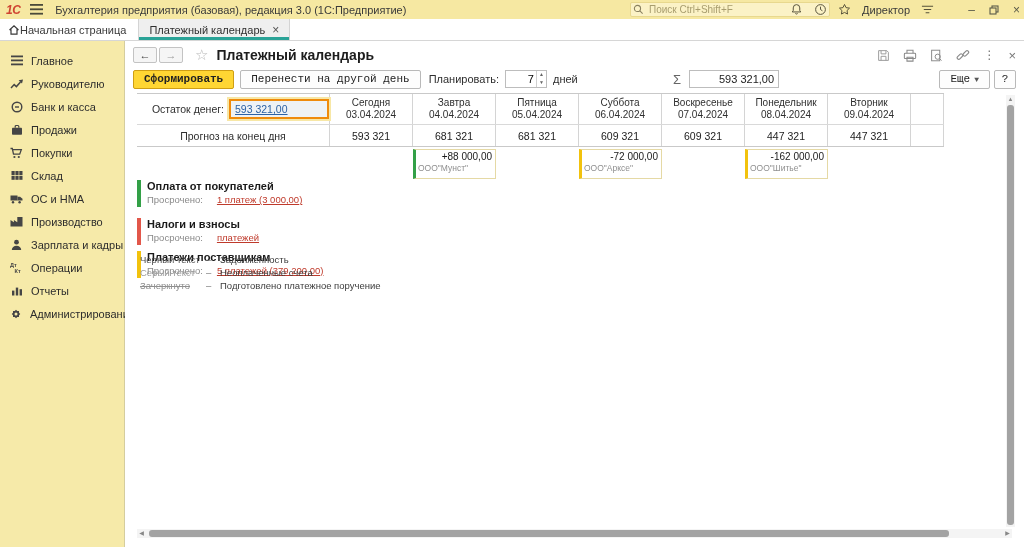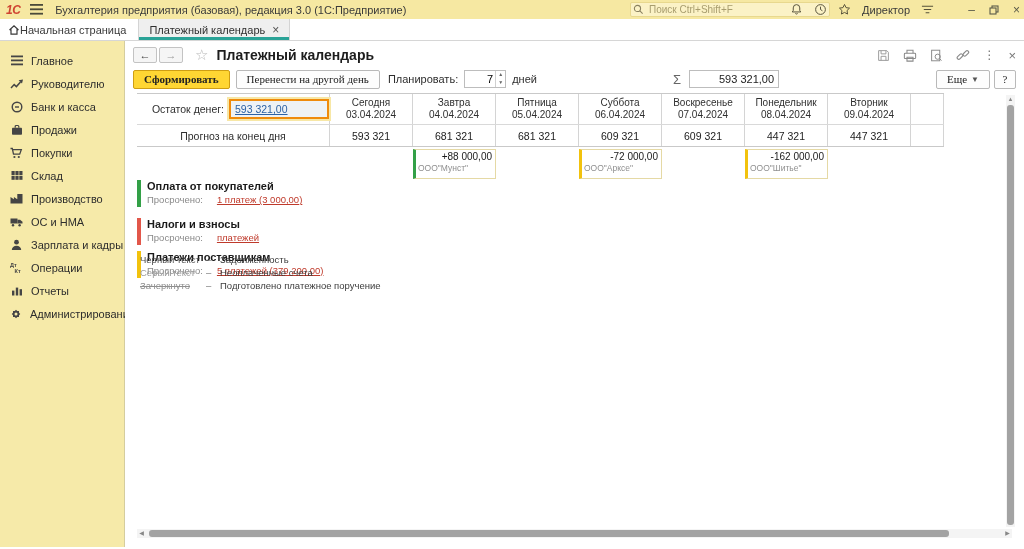--- a/index.html
+++ b/index.html
@@ -48,21 +48,21 @@
   .nav-btn + .nav-btn { margin-left:2px; color:#999; }
   .fav-star { color:#b9b9b9; font-size:15px; margin:0 8px 0 12px; }
   .page-title { font-size:14px; font-weight:bold; color:#1d1d1d; }
   .hdr-icons { margin-left:auto; display:flex; align-items:center; gap:13px; }
   .hdr-icons .ico { display:inline-flex; color:#8a8a8a; }
   .kebab { font-size:12px; color:#777; }
   .hdr-close { font-size:13px; color:#777; }
 
   .toolbar { position:absolute; top:27px; left:8px; right:8px; height:22px; display:flex; align-items:center; }
   .btn { height:19px; border:1px solid #b9b9b9; background:#fdfdfd; border-radius:2px; font-size:11px;
-         color:#222; padding:0 10px; display:inline-flex; align-items:center; font-family:Liberation Serif, serif; }
+         color:#222; padding:0 10px; display:inline-flex; align-items:center; font-family:Liberation Mono, monospace; }
   .btn-primary { background:#ffd633; border:1px solid #cf9e13; font-weight:bold; }
   .tb-label { margin:0 6px 0 8px; color:#2e2e2e; }
   .spin-box { width:42px; height:18px; border:1px solid #bdbdbd; display:inline-flex; background:#fff; }
   .spin-box input { width:30px; border:0; outline:none; text-align:right; font-size:11px; padding-right:2px; font-family:inherit; }
   .spinners { width:11px; border-left:1px solid #d0d0d0; display:flex; flex-direction:column; }
   .spinners span { flex:1; font-size:5px; line-height:7px; text-align:center; color:#666; }
   .days-label { margin-left:6px; color:#2e2e2e; }
   .sum-wrap { position:absolute; left:540px; display:flex; align-items:center; gap:8px; }
   .sigma { font-size:13px; color:#666; }
   .sum-input { width:90px; height:18px; border:1px solid #bdbdbd; text-align:right; font-size:11px;
@@ -262,35 +262,35 @@
                 <rect x="4.4" y="5.8" width="3.2" height="4"></rect>
                 <rect x="8.3" y="5.8" width="3.2" height="4"></rect>
               </g>
             </svg>
           </span>
           <span class="nav-label">Склад</span>
         </div>
         <div class="nav-item">
           <span class="nav-ico">
             <svg width="13" height="11" viewBox="0 0 13 11">
-              <path d="M0.5 10.5V4l3.4 2.2V4l3.4 2.2V1h5.2v9.5z" fill="#454545"></path>
-            </svg>
-          </span>
-          <span class="nav-label">Производство</span>
-        </div>
-        <div class="nav-item">
-          <span class="nav-ico">
-            <svg width="13" height="11" viewBox="0 0 13 11">
               <rect x="0.5" y="2.5" width="7" height="5" fill="#454545"></rect>
               <path d="M7.5 3.8h2.6l2.4 2v1.7H7.5z" fill="#454545"></path>
               <circle cx="3" cy="9.2" r="1.2" fill="#454545"></circle>
               <circle cx="9.6" cy="9.2" r="1.2" fill="#454545"></circle>
             </svg>
           </span>
           <span class="nav-label">ОС и НМА</span>
+        </div>
+        <div class="nav-item">
+          <span class="nav-ico">
+            <svg width="13" height="11" viewBox="0 0 13 11">
+              <path d="M0.5 10.5V4l3.4 2.2V4l3.4 2.2V1h5.2v9.5z" fill="#454545"></path>
+            </svg>
+          </span>
+          <span class="nav-label">Производство</span>
         </div>
         <div class="nav-item">
           <span class="nav-ico">
             <svg width="11" height="12" viewBox="0 0 11 12">
               <circle cx="5.5" cy="3.2" r="2.4" fill="#454545"></circle>
               <path d="M0.8 11c0-2.6 2.1-4.2 4.7-4.2s4.7 1.6 4.7 4.2z" fill="#454545"></path>
             </svg>
           </span>
           <span class="nav-label">Зарплата и кадры</span>
         </div>

